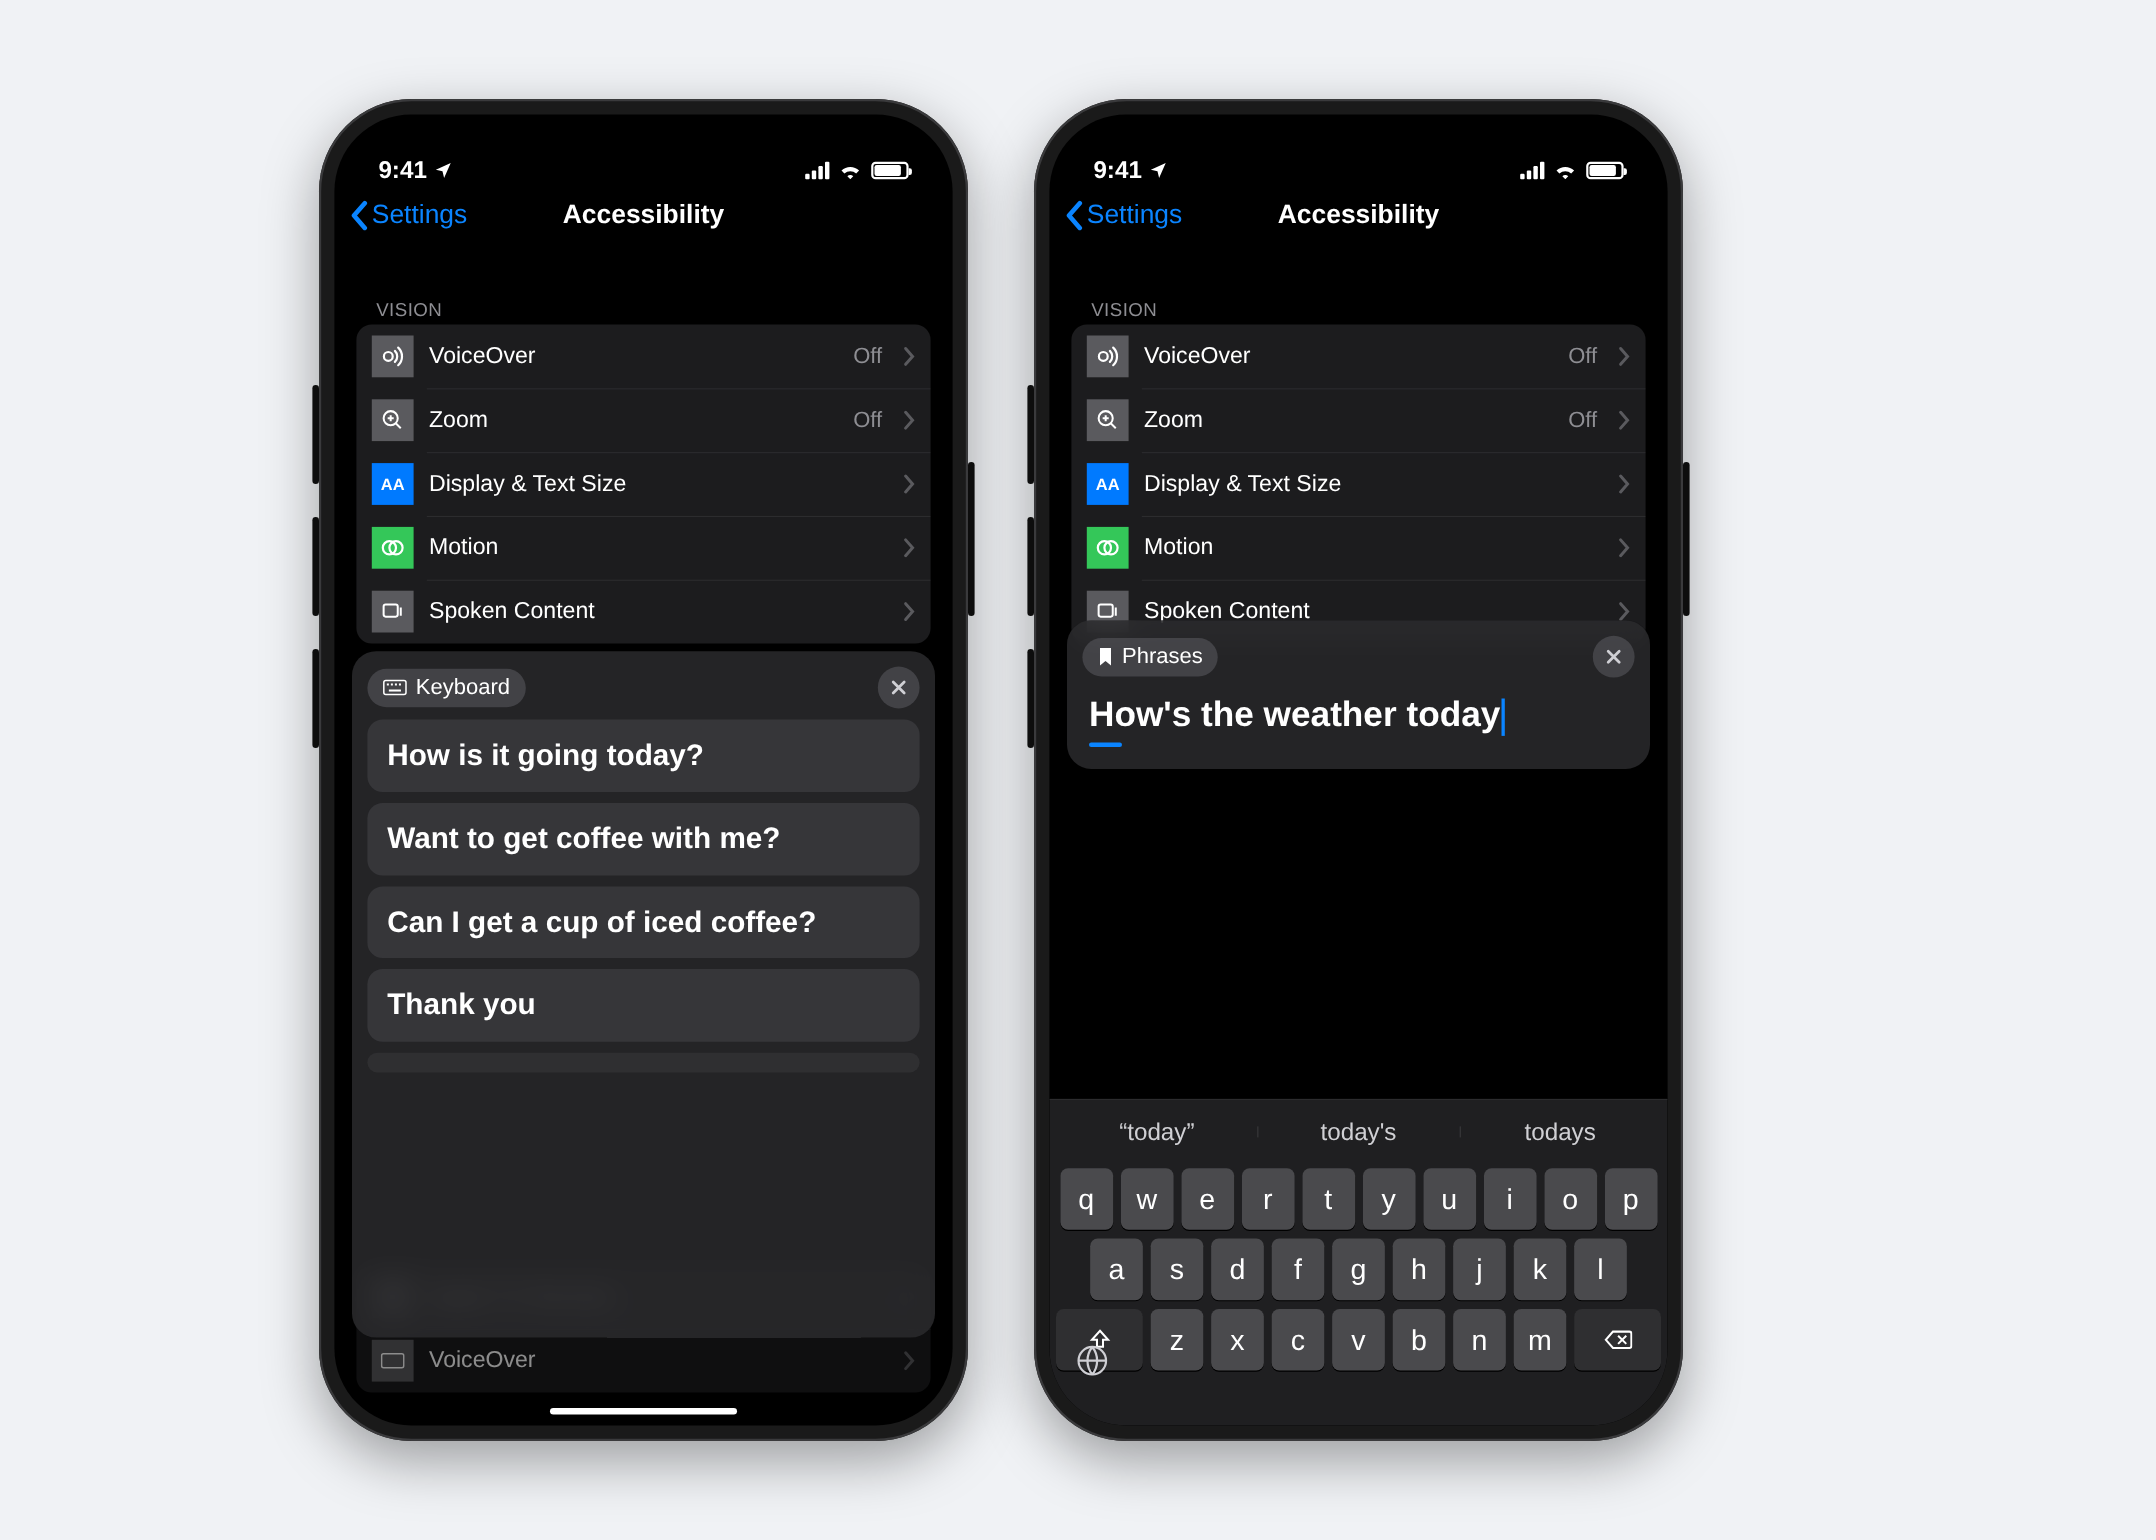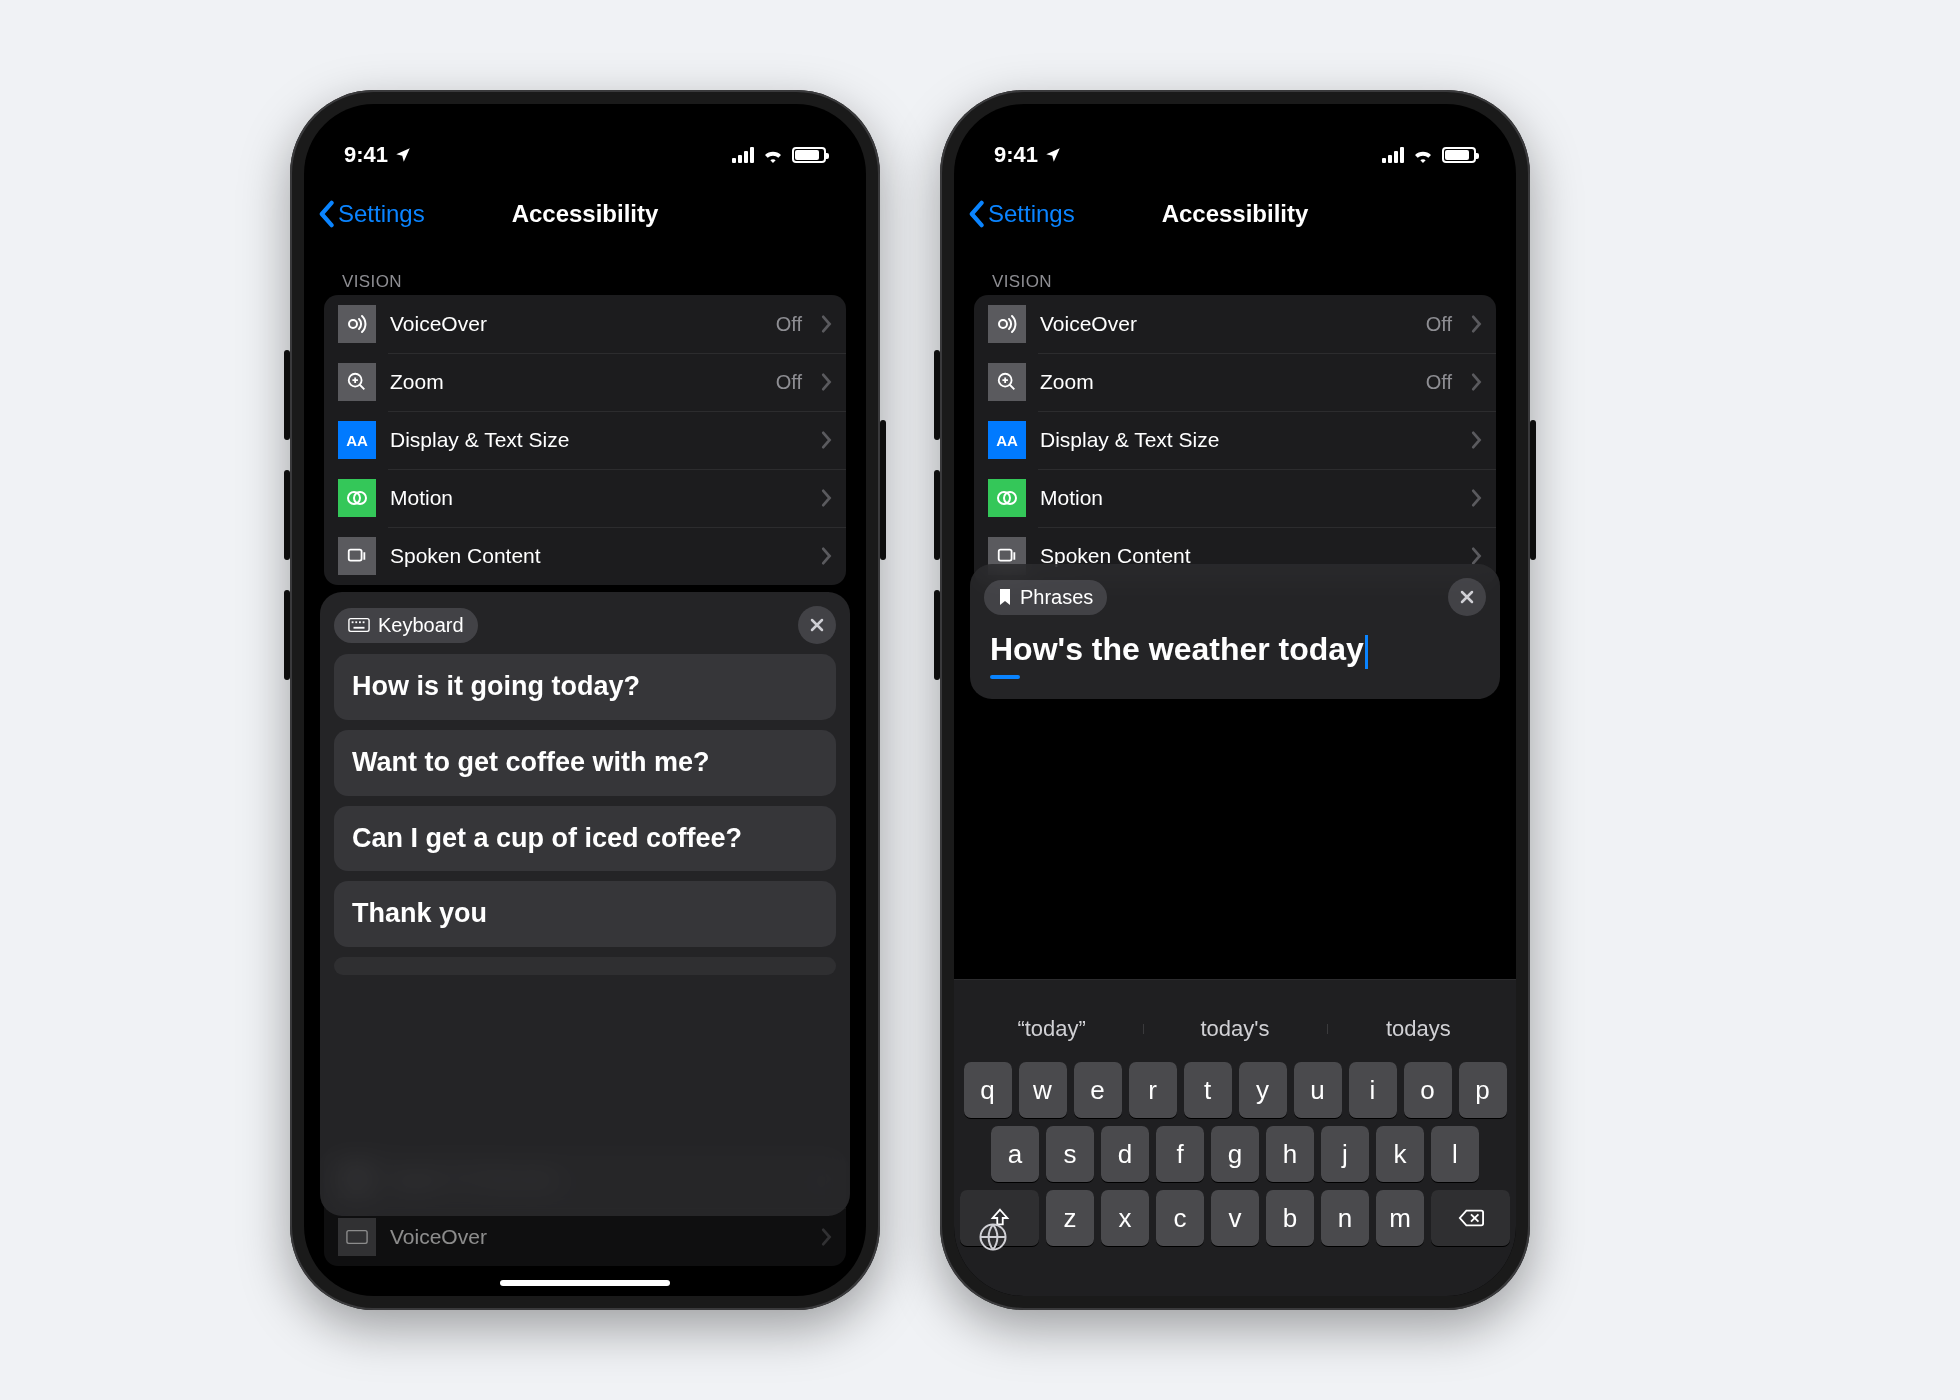--- a/index.html
+++ b/index.html
@@ -96,21 +96,21 @@
     width:34px; height:16px; border:2px solid #fff; border-radius:4px; position:relative;
   }
   .battery::after { content:""; position:absolute; right:-5px; top:4px; width:3px; height:6px; background:#fff; border-radius:0 2px 2px 0;}
   .battery .lvl { position:absolute; left:1px; top:1px; bottom:1px; width:80%; background:#fff; border-radius:2px;}
   .locarrow svg{width:18px;height:18px}
 
   
   .navbar {
     position:absolute; top:78px; left:0; right:0;
     height:64px;
-    display:flex; align-items:center;
+    display:flex; align-items:flex-start;
     padding:0 12px;
   }
   .back {
     display:flex; align-items:center;
     color:#0a84ff;
     font-size:24px;
     gap:2px;
   }
   .back svg{width:20px;height:28px}
   .title {
@@ -208,21 +208,21 @@
   .composer {
     font-size:32px; line-height:1.2; font-weight:700;
     padding:4px 6px 0;
   }
   .caret { display:inline-block; width:3px; height:34px; background:#0a84ff; vertical-align:middle; margin-left:1px;}
   .snippet-underline { height:4px; width:30px; background:#0a84ff; border-radius:2px; margin:6px 0 0 6px; }
 
   .keyboard {
     position:absolute; left:0; right:0; bottom:0;
     background:#1f1f21;
-    padding:24px 6px 42px;
+    padding:4px 6px 42px;
     z-index:35;
     border-top:1px solid #2c2c2e;
   }
   .suggestions {
     display:flex; height:50px; align-items:center;
     color:#d0d0d4; font-size:22px;
     margin-bottom:8px;
   }
   .sug { flex:1; text-align:center; position:relative;}
   .sug + .sug::before{content:"";position:absolute;left:0;top:8px;bottom:8px;width:1px;background:#3a3a3c;}

